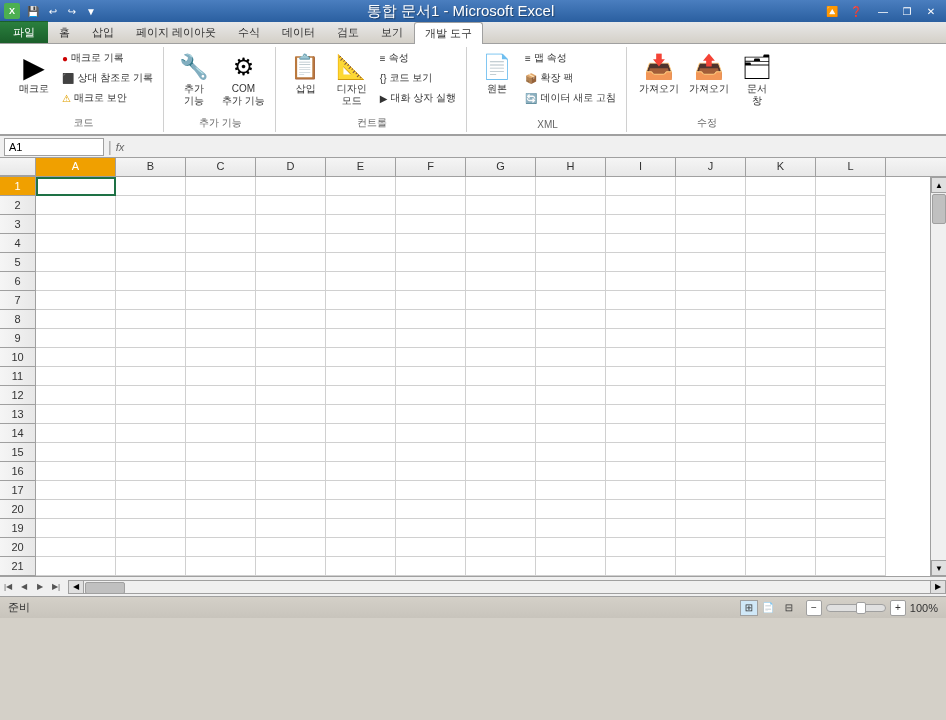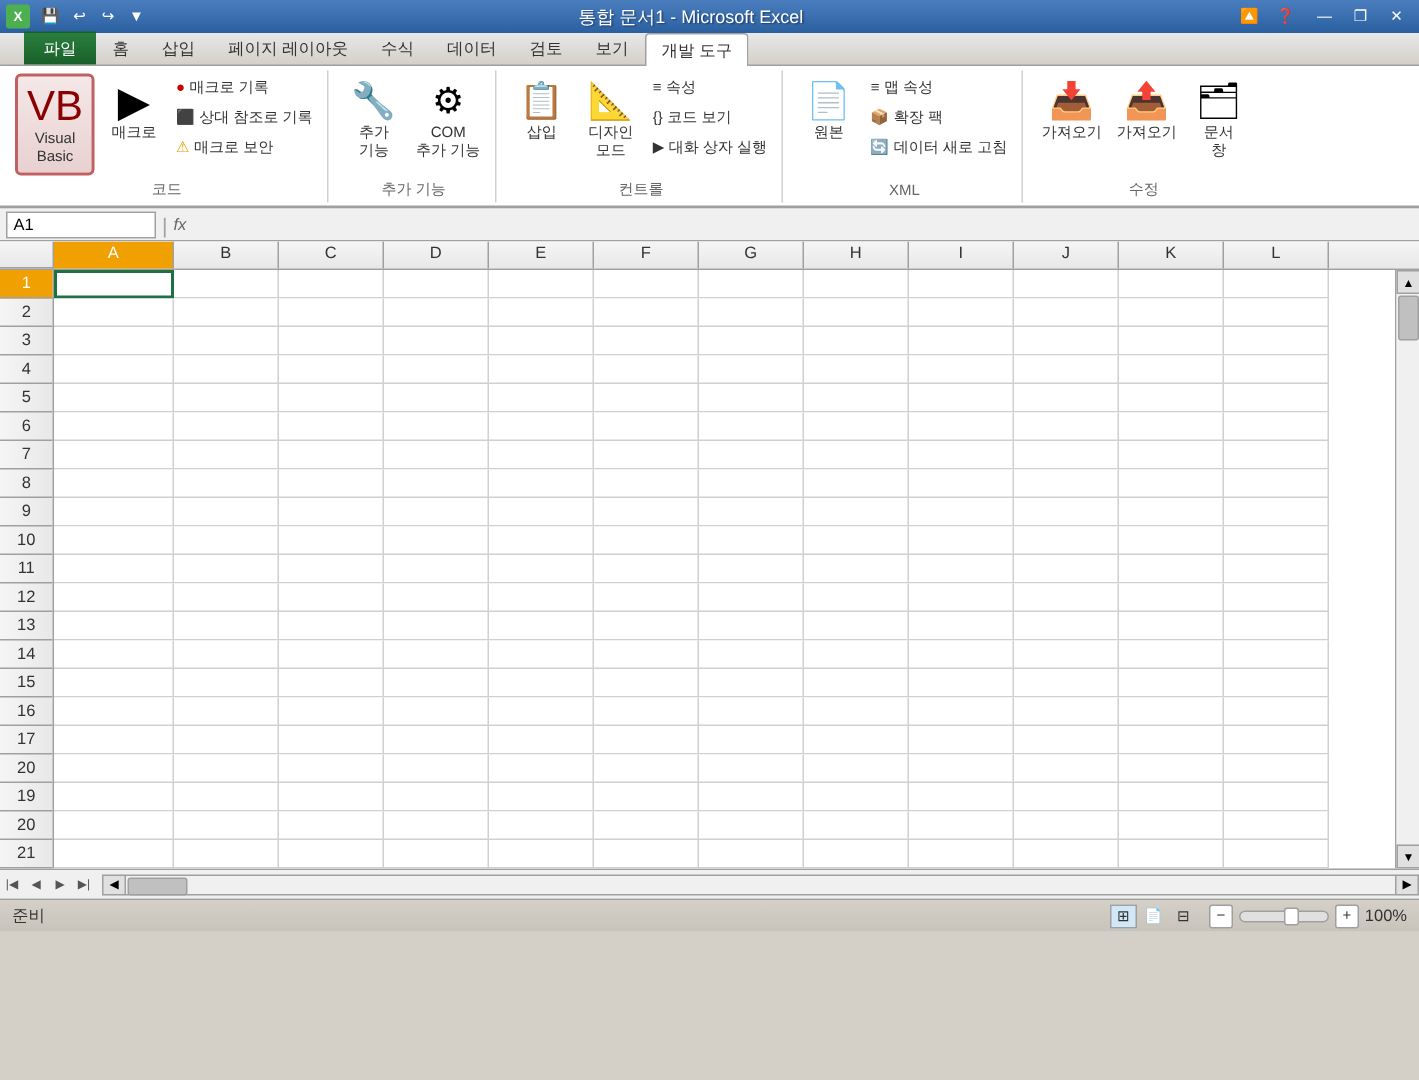--- a/index.html
+++ b/index.html
@@ -11,31 +11,31 @@
       height: 22px;
       display: flex;
       align-items: center;
       justify-content: space-between;
       padding: 0 4px;
     }
     .title-bar-left { display: flex; align-items: center; gap: 2px; }
     .title-icon { width: 16px; height: 16px; background: #4caf50; border-radius: 2px; display: flex; align-items: center; justify-content: center; font-size: 9px; color: white; font-weight: bold; }
     .quick-access { display: flex; gap: 3px; margin-left: 4px; }
     .qa-btn { width: 16px; height: 16px; display: flex; align-items: center; justify-content: center; color: white; font-size: 10px; cursor: pointer; }
-    .title-text { color: white; font-size: 12px; text-shadow: 1px 1px 1px rgba(0,0,0,0.4); }
+    .title-text { color: white; font-size: 15px; text-shadow: 1px 1px 1px rgba(0,0,0,0.4); }
     .title-controls { display: flex; gap: 2px; }
     .win-btn { width: 22px; height: 18px; display: flex; align-items: center; justify-content: center; color: white; font-size: 10px; cursor: pointer; border-radius: 2px; }
 
     
     .ribbon-tabs {
       background: linear-gradient(to bottom, #e8e8e8, #d4d0c8);
       height: 22px;
       display: flex;
       align-items: flex-end;
-      padding: 0 16px;
+      padding: 0 0;
       border-bottom: 1px solid #a0a0a0;
     }
     .ribbon-tab {
       padding: 3px 10px;
       font-size: 11px;
       cursor: pointer;
       border: 1px solid transparent;
       border-bottom: none;
       border-radius: 3px 3px 0 0;
       color: #333;
@@ -263,24 +263,20 @@
   <div class="ribbon-tab">검토</div>
   <div class="ribbon-tab">보기</div>
   <div class="ribbon-tab active">개발 도구</div>
 </div>
 
 <div class="ribbon">
 
   <div class="ribbon-group">
     <div class="ribbon-group-content">
 
-      <div class="vb-btn">
-        <div class="vb-icon">VB</div>
-        <div class="vb-label">Visual<br>Basic</div>
-      </div>
 
       <div class="ribbon-btn-large" style="margin-left:2px;">
         <div class="icon-large" style="font-size:28px;">▶</div>
         <div class="btn-label">매크로</div>
       </div>
 
       <div class="ribbon-col">
         <div class="ribbon-btn-small">
           <span style="color:#c00; font-size:10px;">●</span>
           <span>매크로 기록</span>

